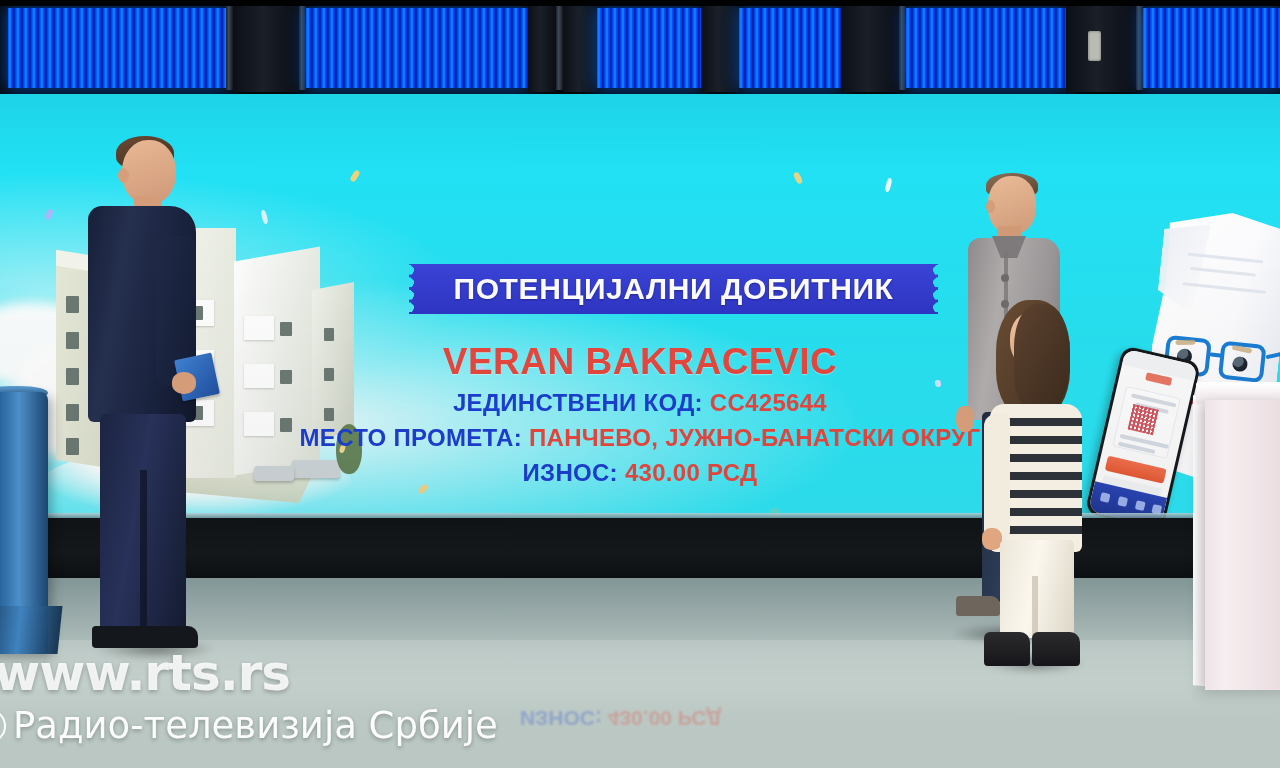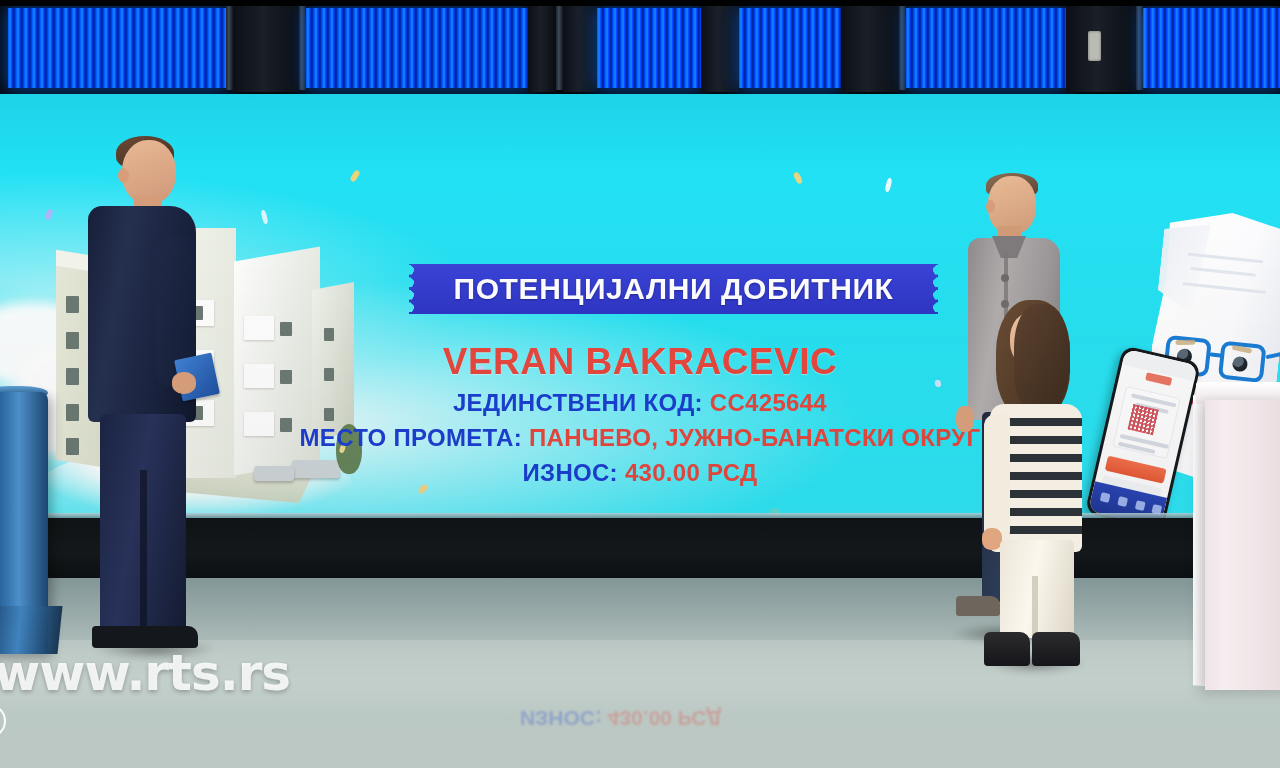--- a/index.html
+++ b/index.html
@@ -768,16 +768,17 @@
     <div class="pants"></div>
     <div class="pant-split"></div>
     <div class="boot" style="left:-4px; width:46px;"></div>
     <div class="boot" style="left:44px; width:48px;"></div>
   </div>
 
   <div class="wm">
     <div class="url">www.rts.rs</div>
     <div class="sub">
       <span class="copy"></span>
+      <span>Радио-телевизија Србије</span>
     </div>
   </div>
 
 </div>
 
 </body></html>

